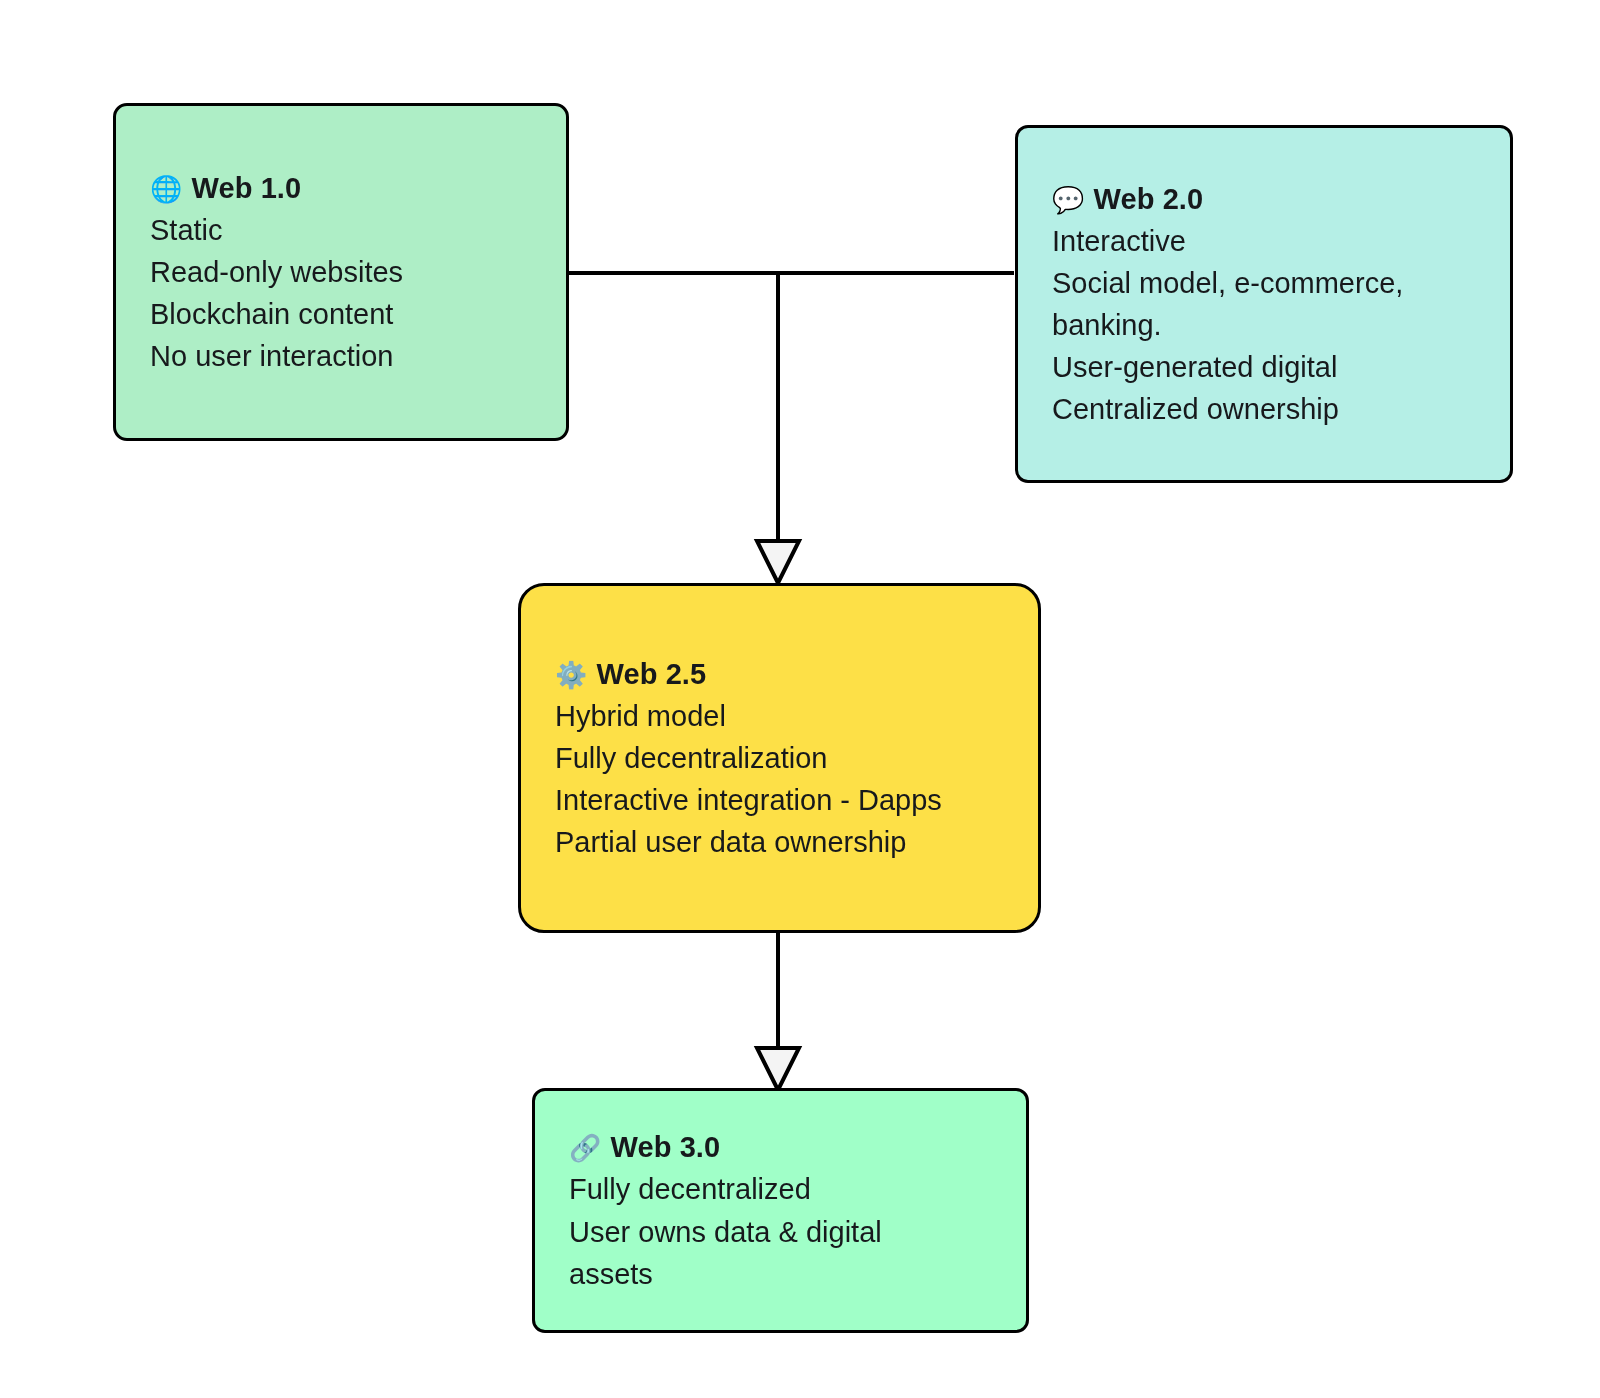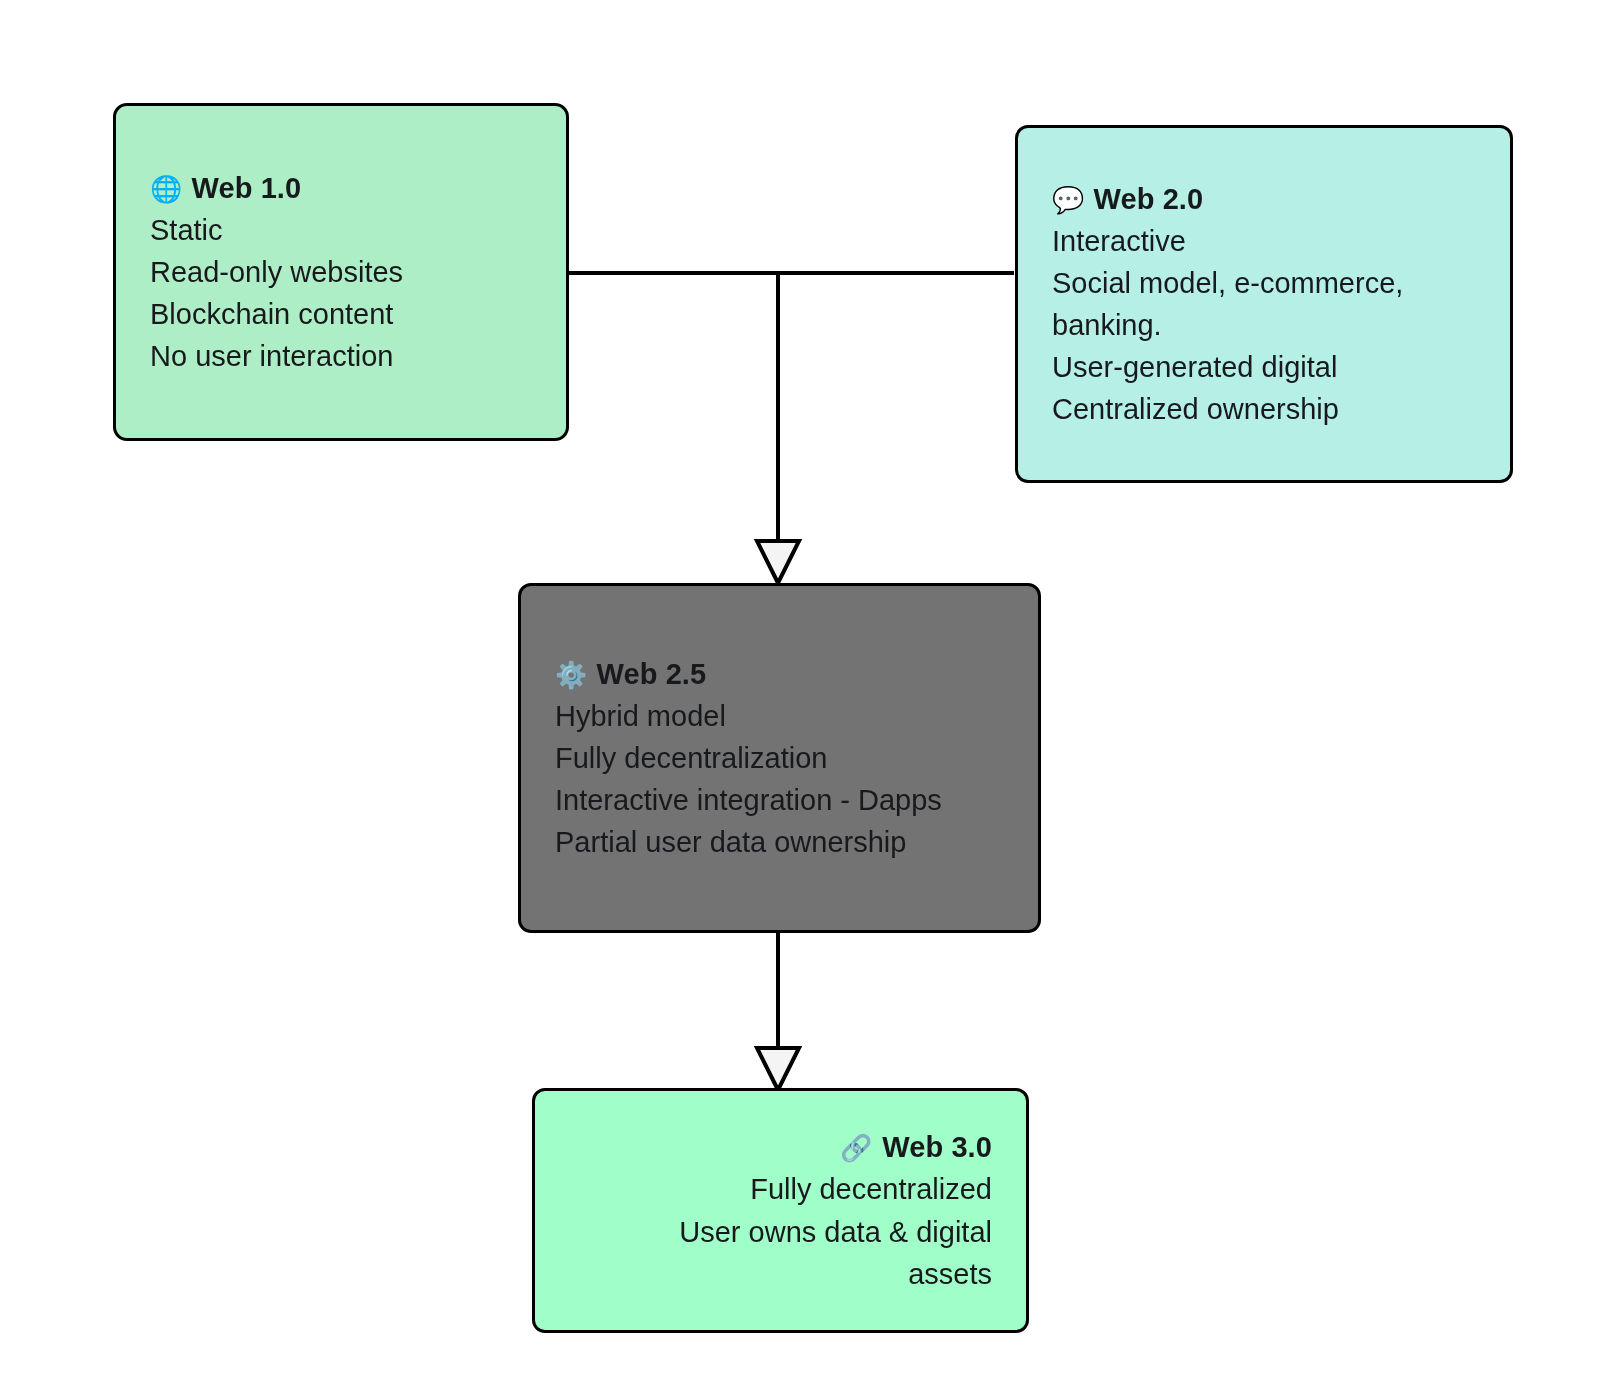--- a/index.html
+++ b/index.html
@@ -93,31 +93,31 @@
     <div class="node-inner">
       <div class="node-title"><span class="emoji">💬</span><span>Web 2.0</span></div>
       <div class="node-line">Interactive</div>
       <div class="node-line">Social model, e-commerce,</div>
       <div class="node-line">banking.</div>
       <div class="node-line">User-generated digital</div>
       <div class="node-line">Centralized ownership</div>
     </div>
   </div>
 
-  <div class="node" id="node-web25" style="background:#737373;">
+  <div class="node" id="node-web25" style="background:#fde047;border-radius:26px;">
     <div class="node-inner">
       <div class="node-title"><span class="emoji">⚙️</span><span>Web 2.5</span></div>
       <div class="node-line">Hybrid model</div>
       <div class="node-line">Fully decentralization</div>
       <div class="node-line">Interactive integration - Dapps</div>
       <div class="node-line">Partial user data ownership</div>
     </div>
   </div>
 
-  <div class="node" id="node-web30" style="background:#a0ffc8;text-align:right;">
+  <div class="node" id="node-web30" style="background:#a0ffc8;">
     <div class="node-inner">
       <div class="node-title"><span class="emoji">🔗</span><span>Web 3.0</span></div>
       <div class="node-line">Fully decentralized</div>
       <div class="node-line">User owns data &amp; digital</div>
       <div class="node-line">assets</div>
     </div>
   </div>
 
 </div>
 

